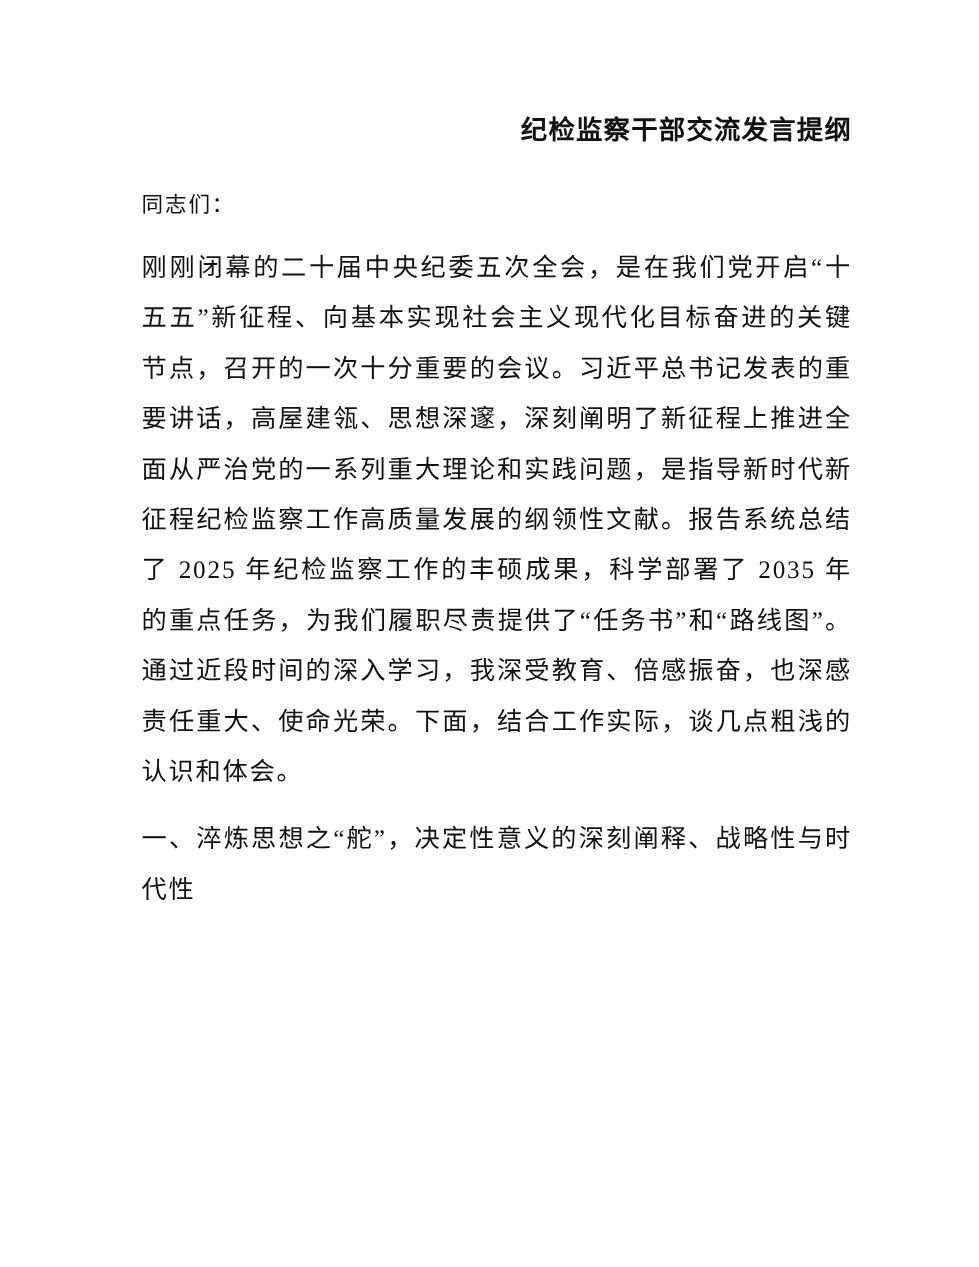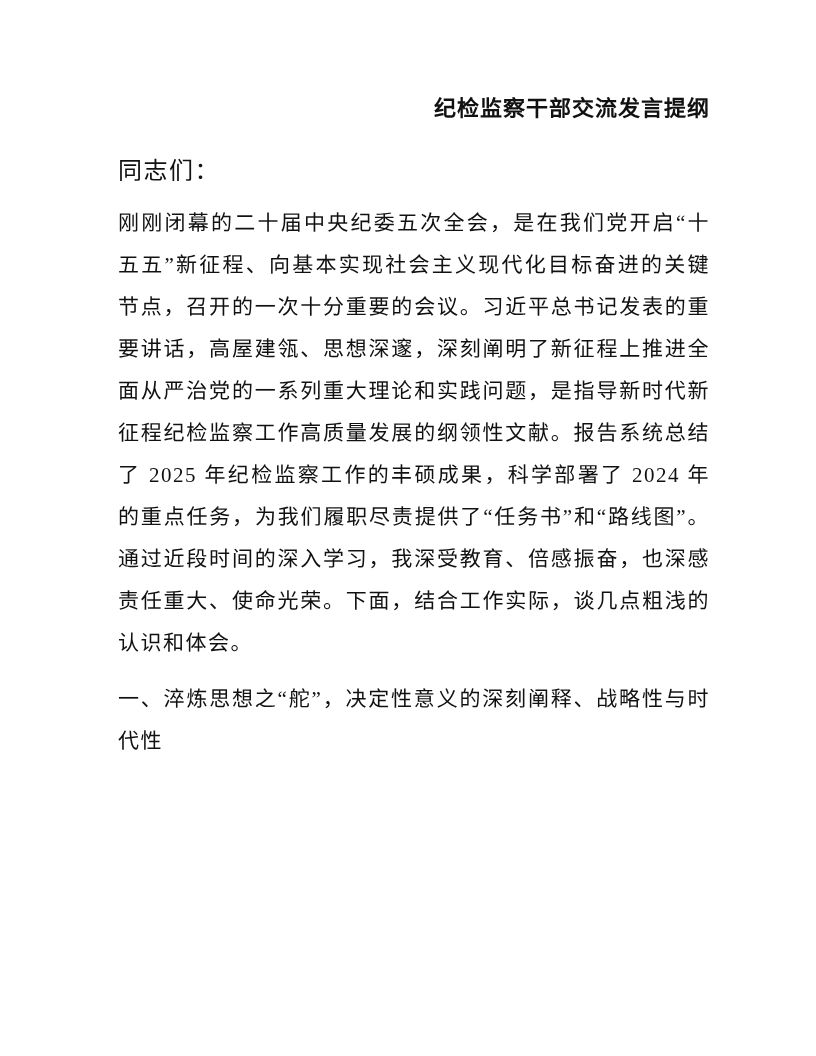--- a/index.html
+++ b/index.html
@@ -24,21 +24,21 @@
   }
   .doc-title {
     font-size: 22px;
     font-weight: bold;
     text-align: right;
     line-height: 42px;
     letter-spacing: 1px;
     margin: 0 0 20px 0;
   }
   .salutation {
-    font-size: 24px;
+    font-size: 18px;
     line-height: 42px;
     letter-spacing: 1.5px;
     margin: 0 0 10px 0;
   }
   .para {
     font-size: 21px;
     line-height: 42px;
     letter-spacing: 1.5px;
     text-align: justify;
     text-justify: inter-character;
@@ -51,17 +51,17 @@
   }
 </style>
 </head>
 <body>
 
 <div class="page">
   <h1 class="doc-title">纪检监察干部交流发言提纲</h1>
 
   <p class="salutation">同志们：</p>
 
-  <p class="para">刚刚闭幕的二十届中央纪委五次全会，是在我们党开启“十五五”新征程、向基本实现社会主义现代化目标奋进的关键节点，召开的一次十分重要的会议。习近平总书记发表的重要讲话，高屋建瓴、思想深邃，深刻阐明了新征程上推进全面从严治党的一系列重大理论和实践问题，是指导新时代新征程纪检监察工作高质量发展的纲领性文献。报告系统总结了 2025 年纪检监察工作的丰硕成果，科学部署了 2024 年的重点任务，为我们履职尽责提供了“任务书”和“路线图”。通过近段时间的深入学习，我深受教育、倍感振奋，也深感责任重大、使命光荣。下面，结合工作实际，谈几点粗浅的认识和体会。</p>
+  <p class="para">刚刚闭幕的二十届中央纪委五次全会，是在我们党开启“十五五”新征程、向基本实现社会主义现代化目标奋进的关键节点，召开的一次十分重要的会议。习近平总书记发表的重要讲话，高屋建瓴、思想深邃，深刻阐明了新征程上推进全面从严治党的一系列重大理论和实践问题，是指导新时代新征程纪检监察工作高质量发展的纲领性文献。报告系统总结了 2025 年纪检监察工作的丰硕成果，科学部署了 2035 年的重点任务，为我们履职尽责提供了“任务书”和“路线图”。通过近段时间的深入学习，我深受教育、倍感振奋，也深感责任重大、使命光荣。下面，结合工作实际，谈几点粗浅的认识和体会。</p>
 
   <p class="para heading">一、淬炼思想之“舵”，决定性意义的深刻阐释、战略性与时代性</p>
 
 </div>
 
 </body></html>

